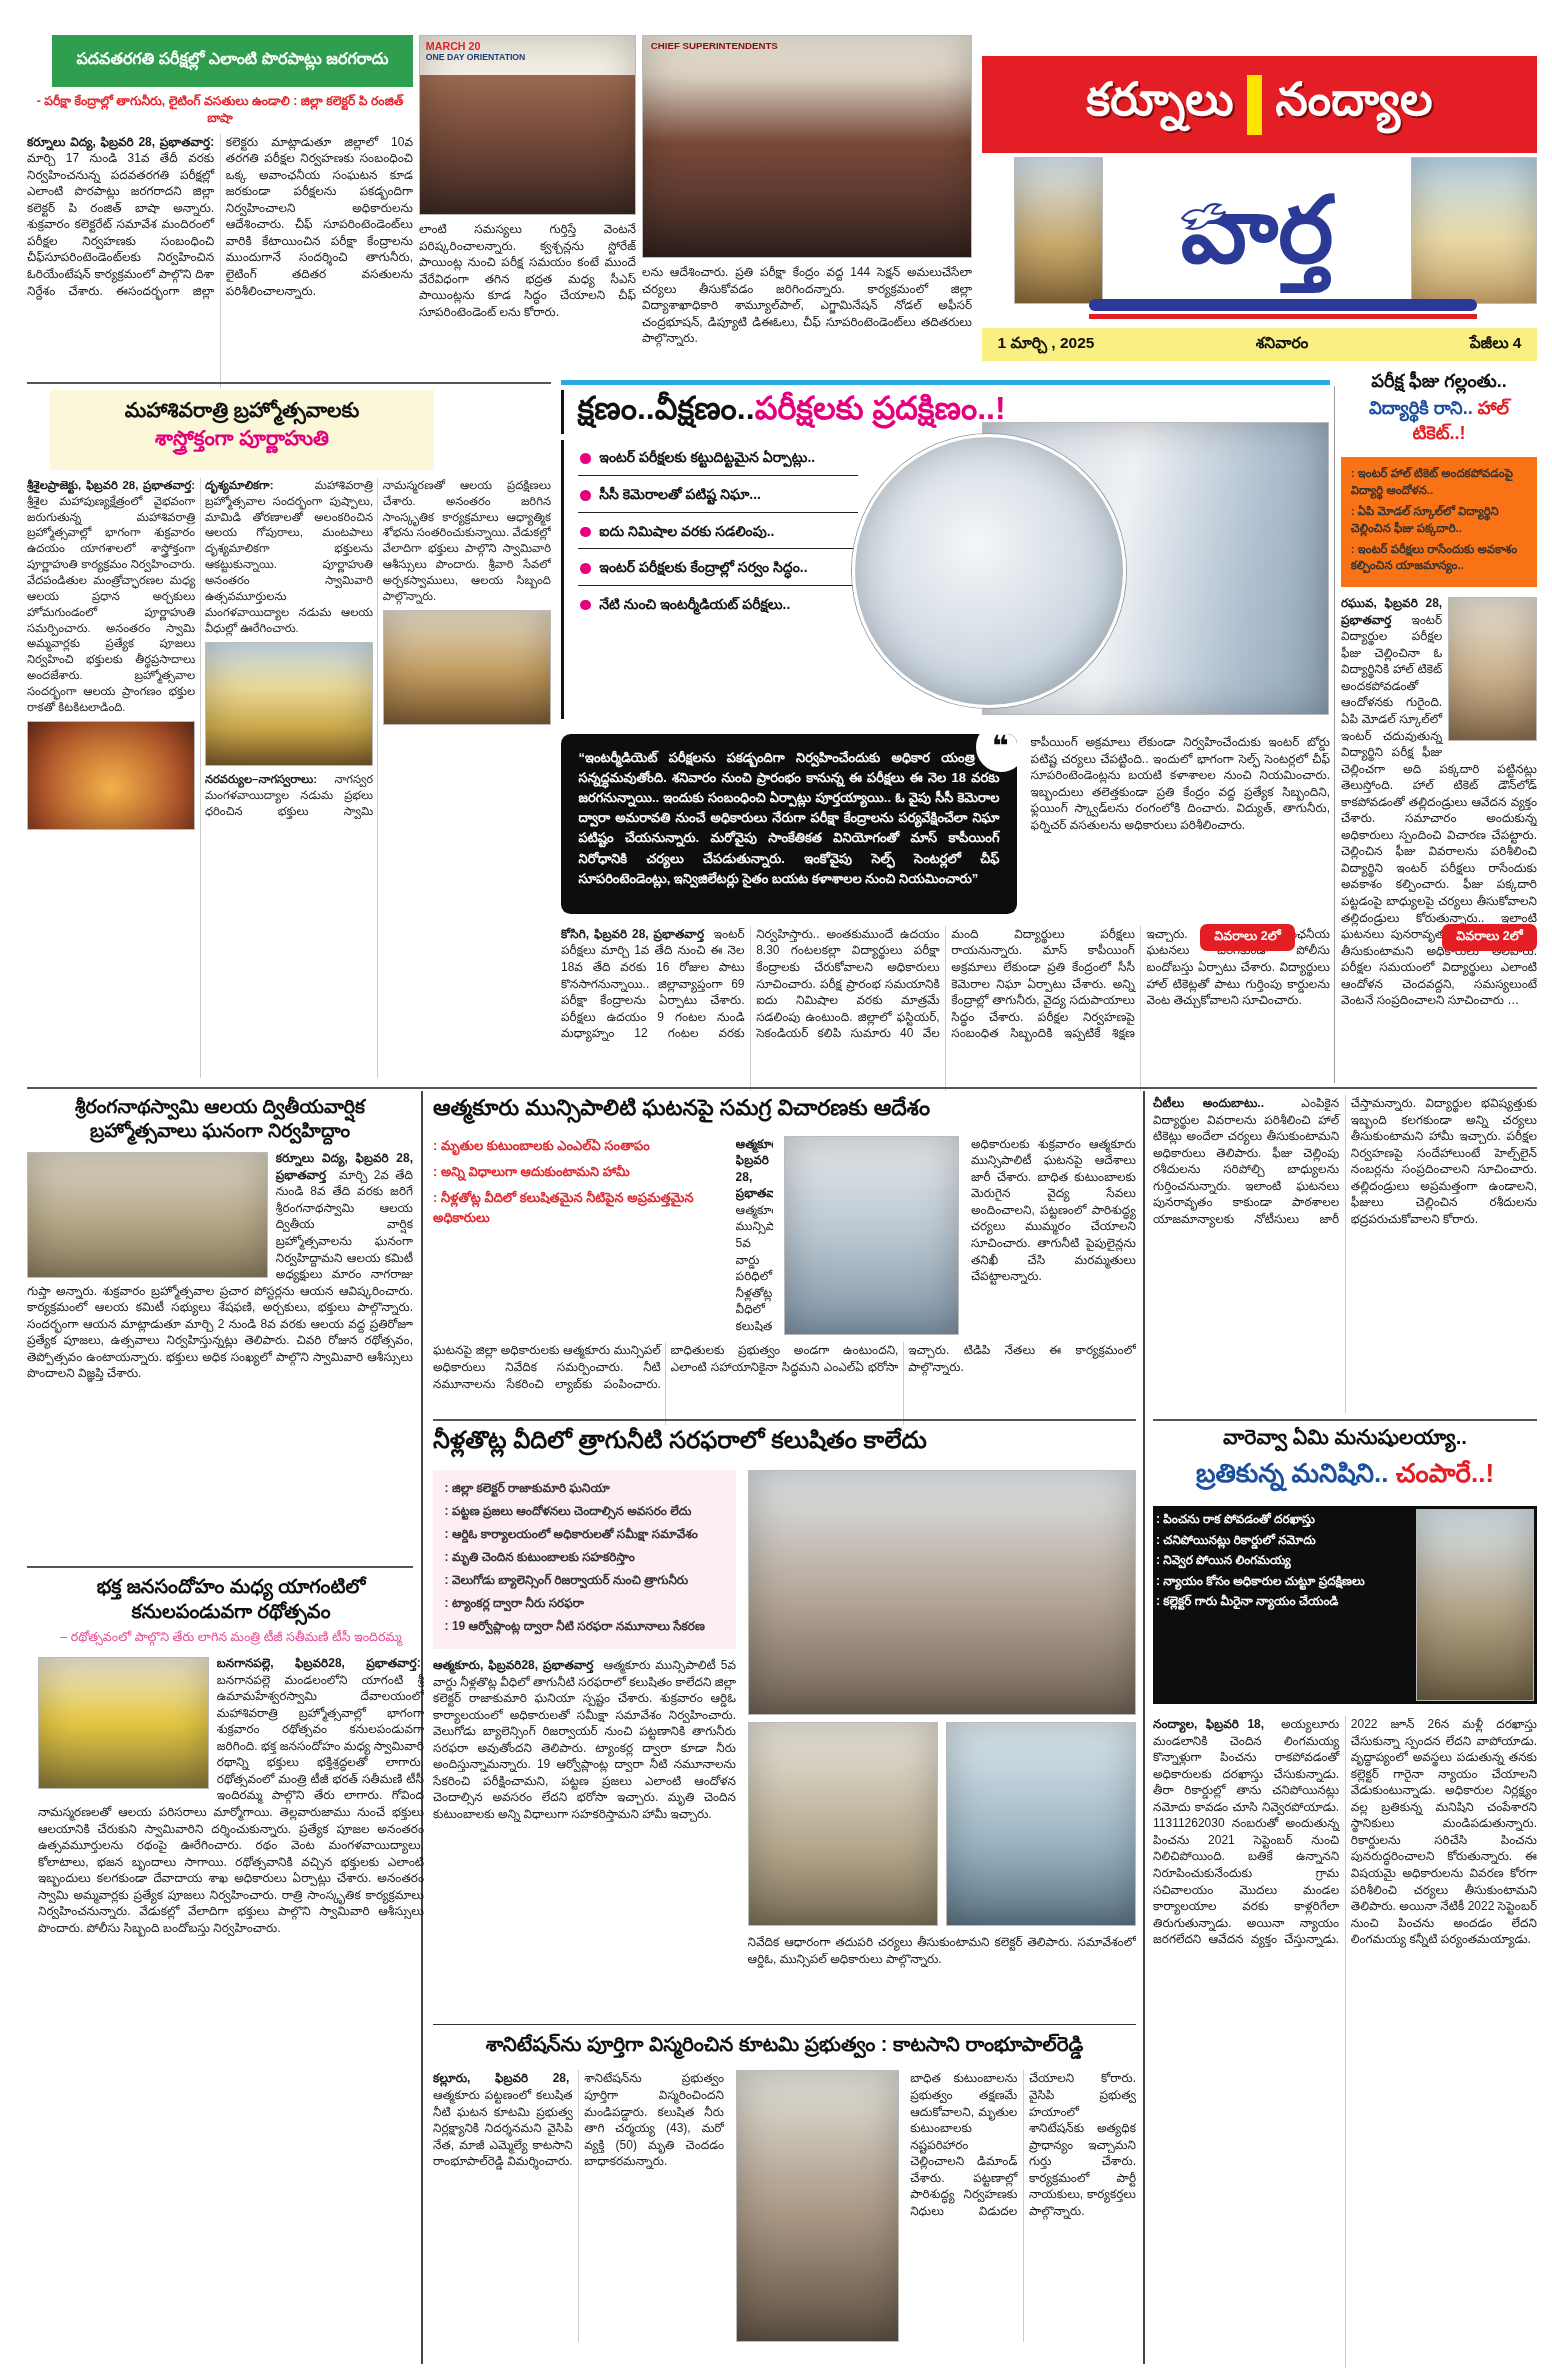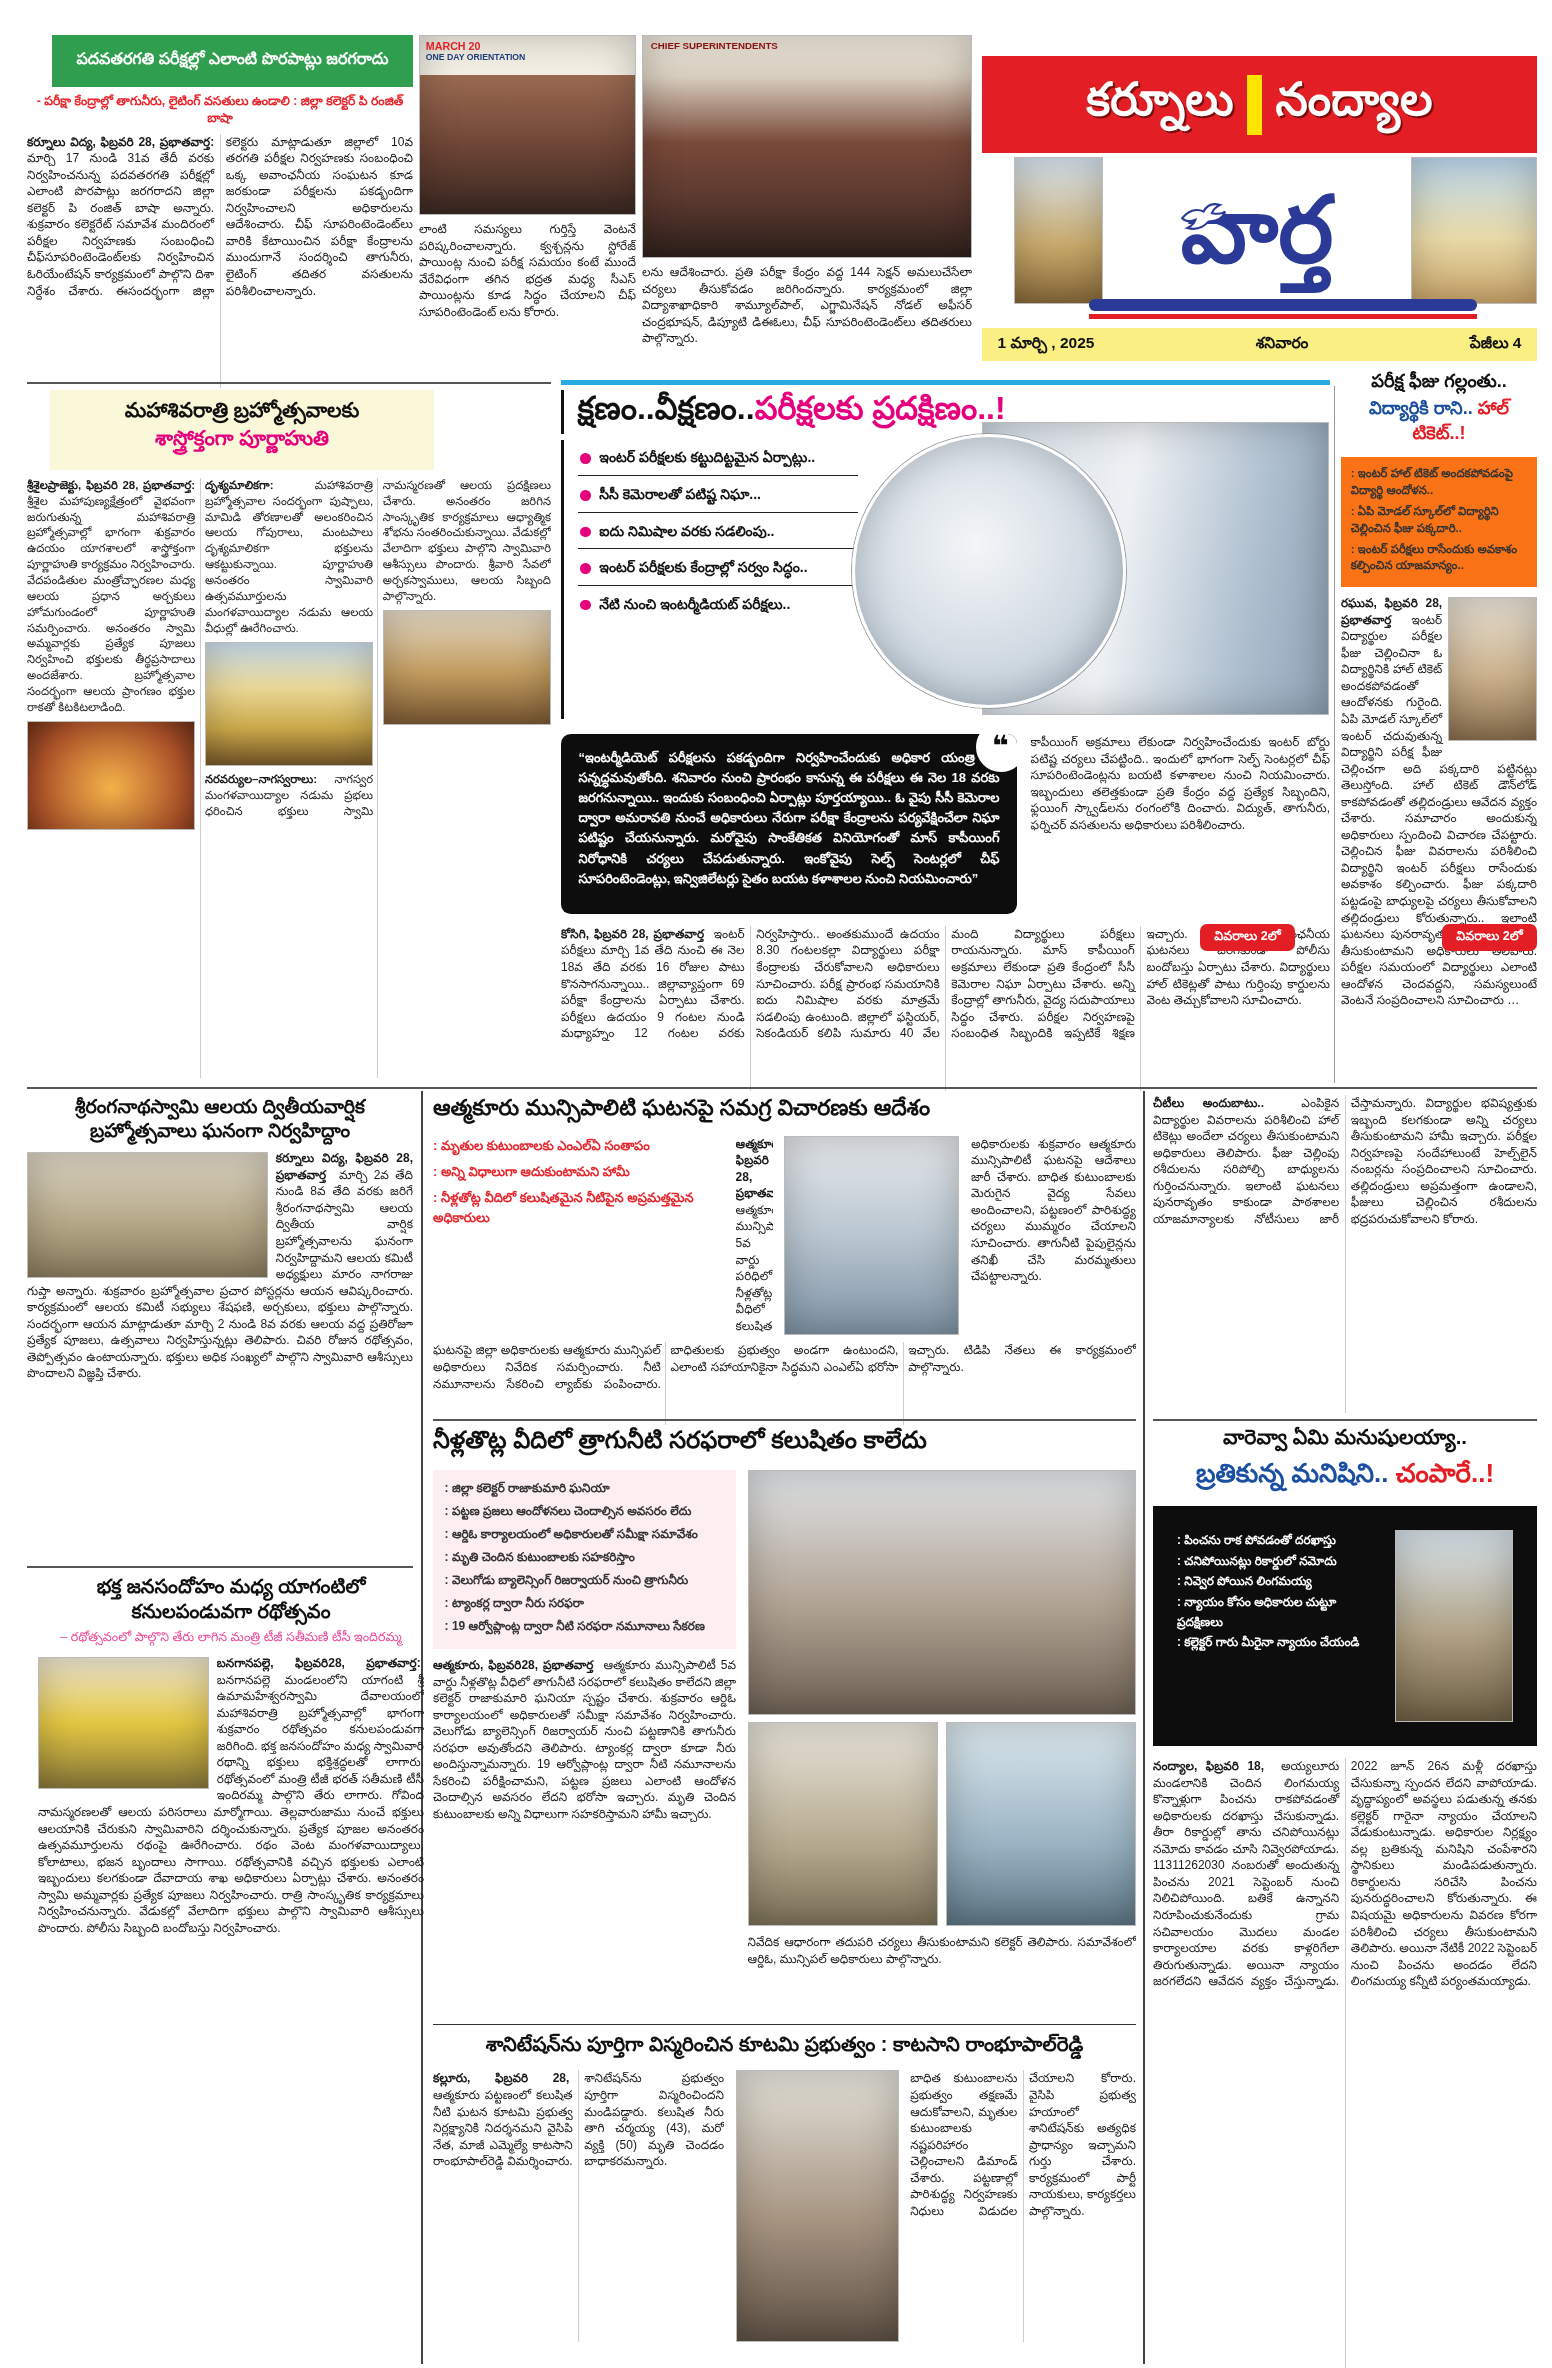--- a/index.html
+++ b/index.html
@@ -72,21 +72,21 @@
   
   .fee-h1{font-size:18px;font-weight:bold;color:#111;text-align:center;}
   .fee-h2{font-size:18px;font-weight:bold;text-align:center;margin-top:1.9px;}
   .pink-box{background:#f97316;padding:8.7px 9.7px;margin-top:8.7px;}
   .pink-box div{font-size:11.6px;font-weight:bold;color:#333;line-height:1.42;margin-bottom:4.9px;}
 
   .sec-head{font-weight:bold;color:#111;}
   .red-bullets div{color:#e8262d;font-weight:bold;font-size:13px;line-height:1.55;margin-bottom:5.8px;}
   .pinkbox2{background:#fdeef1;padding:9.7px 11.6px;}
   .pinkbox2 div{font-size:12px;font-weight:bold;color:#333;line-height:1.5;margin-bottom:4.9px;}
-  .blackbox{background:#0d0d0d;padding:24px;display:flex;gap:9.7px;}
+  .blackbox{background:#0d0d0d;padding:3px;display:flex;gap:9.7px;}
   .blackbox .wb{flex:1;}
   .blackbox .wb div{color:#fff;font-size:12px;font-weight:bold;line-height:1.7;}
   .maroon{color:#ec4899;font-weight:normal;}
 </style>
 </head>
 <body>
 
 <div id="paper">
 
   <div class="abs" style="left:27px;top:35px;width:386px;height:345px;">

